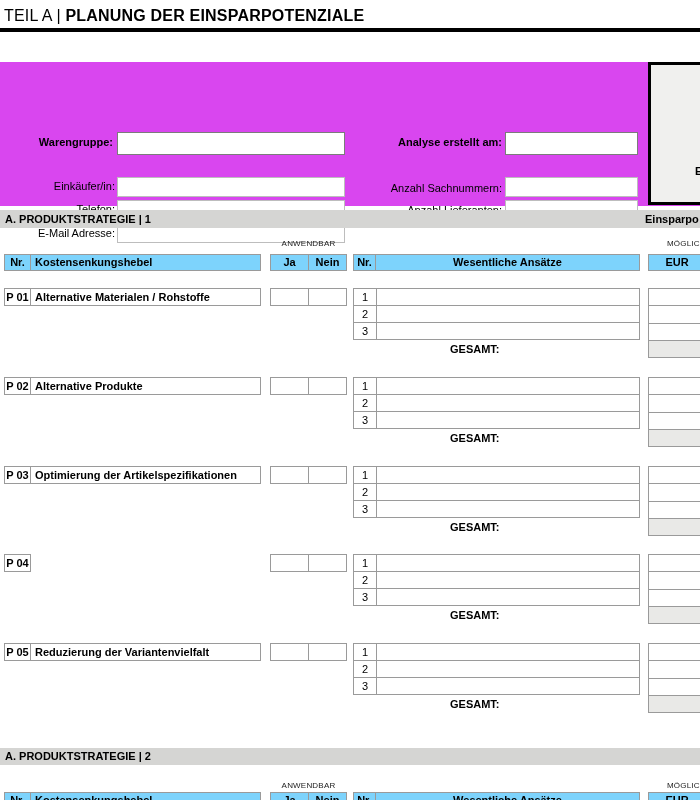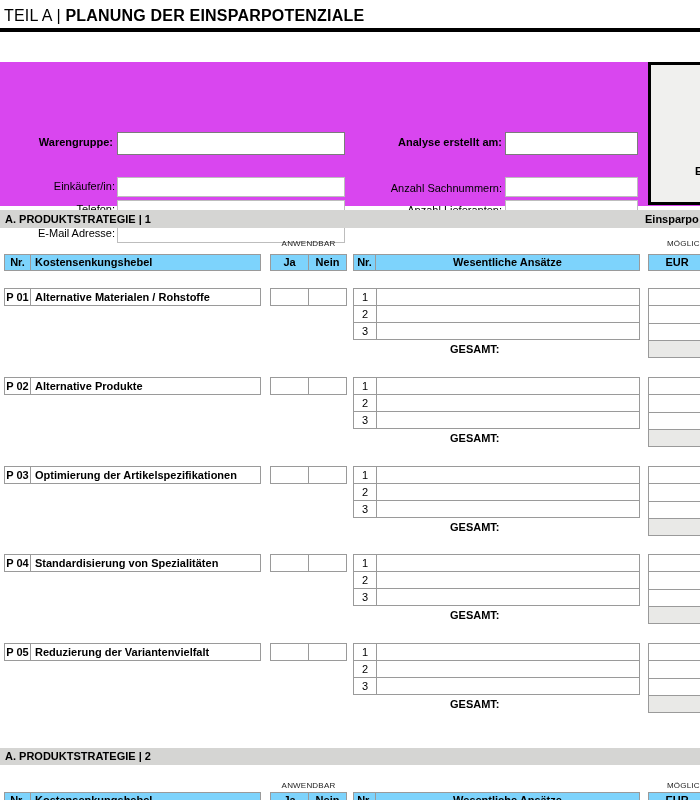--- a/index.html
+++ b/index.html
@@ -193,21 +193,20 @@
     <div class="eur-box">
       <div class="eur-row"></div>
       <div class="eur-row"></div>
       <div class="eur-row"></div>
       <div class="eur-total"></div>
     </div>
   </div>
 
   <div class="block" style="top: 554px;">
     <div class="bcell b-nr">P 04</div>
-    <div class="bcell b-label">Standardisierung von Spezialitäten</div>
     <div class="bcell b-ja"></div>
     <div class="bcell b-nein"></div>
     <div class="ansatz-box">
       <div class="ansatz-row">
         <div class="ansatz-nr">1</div>
         <div class="ansatz-input"></div>
       </div>
       <div class="ansatz-row">
         <div class="ansatz-nr">2</div>
         <div class="ansatz-input"></div>

